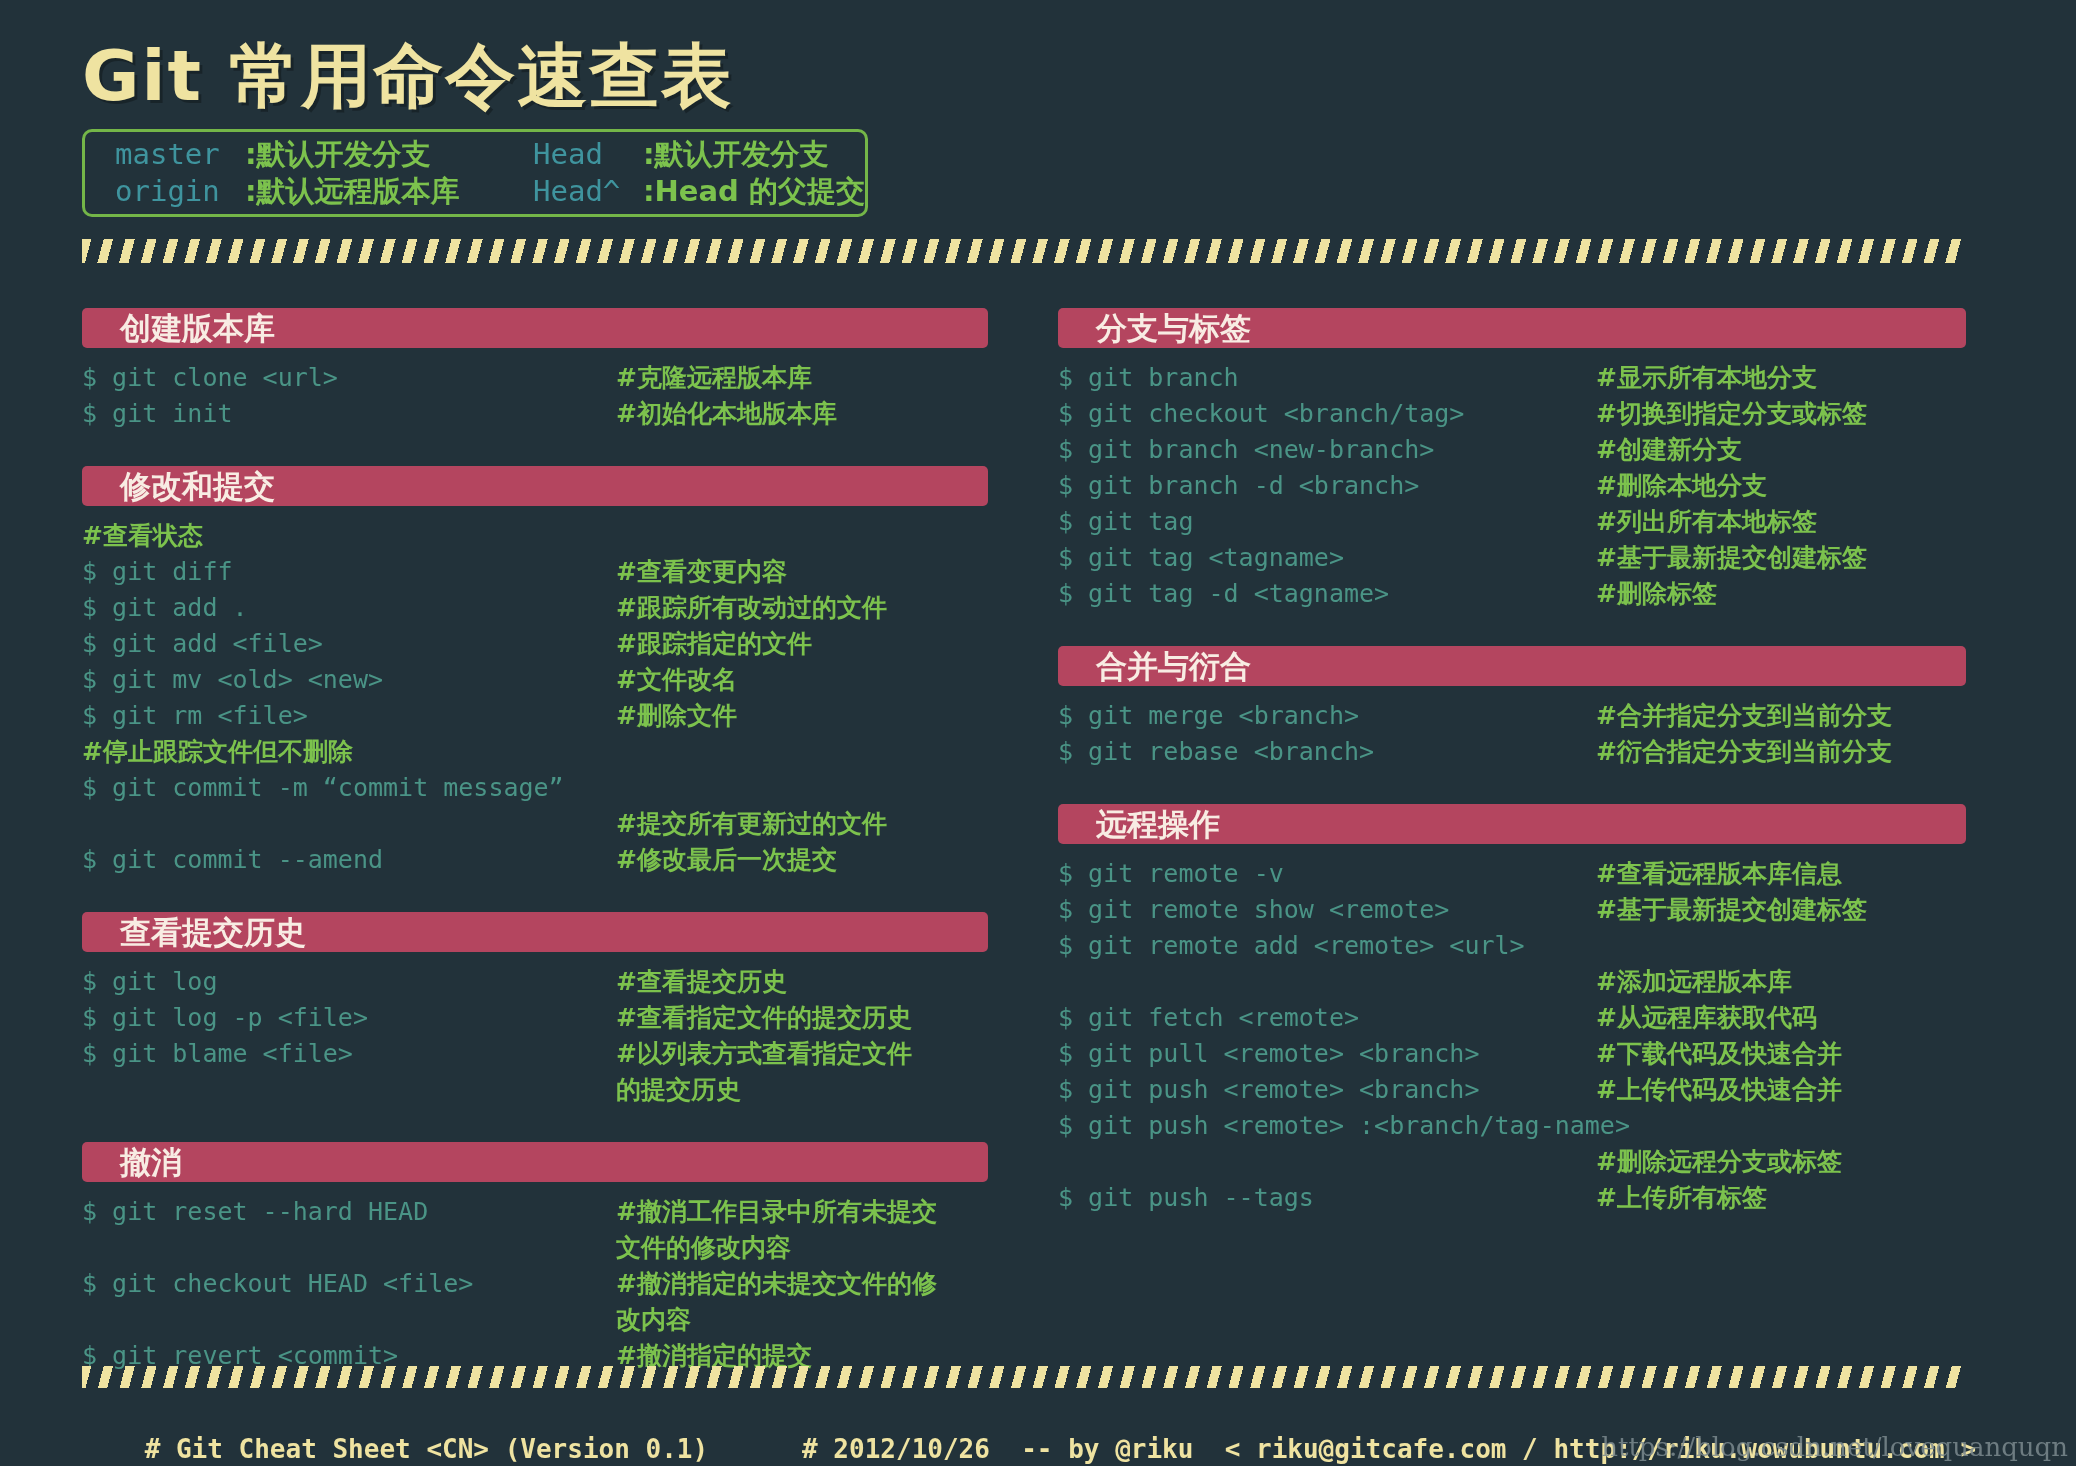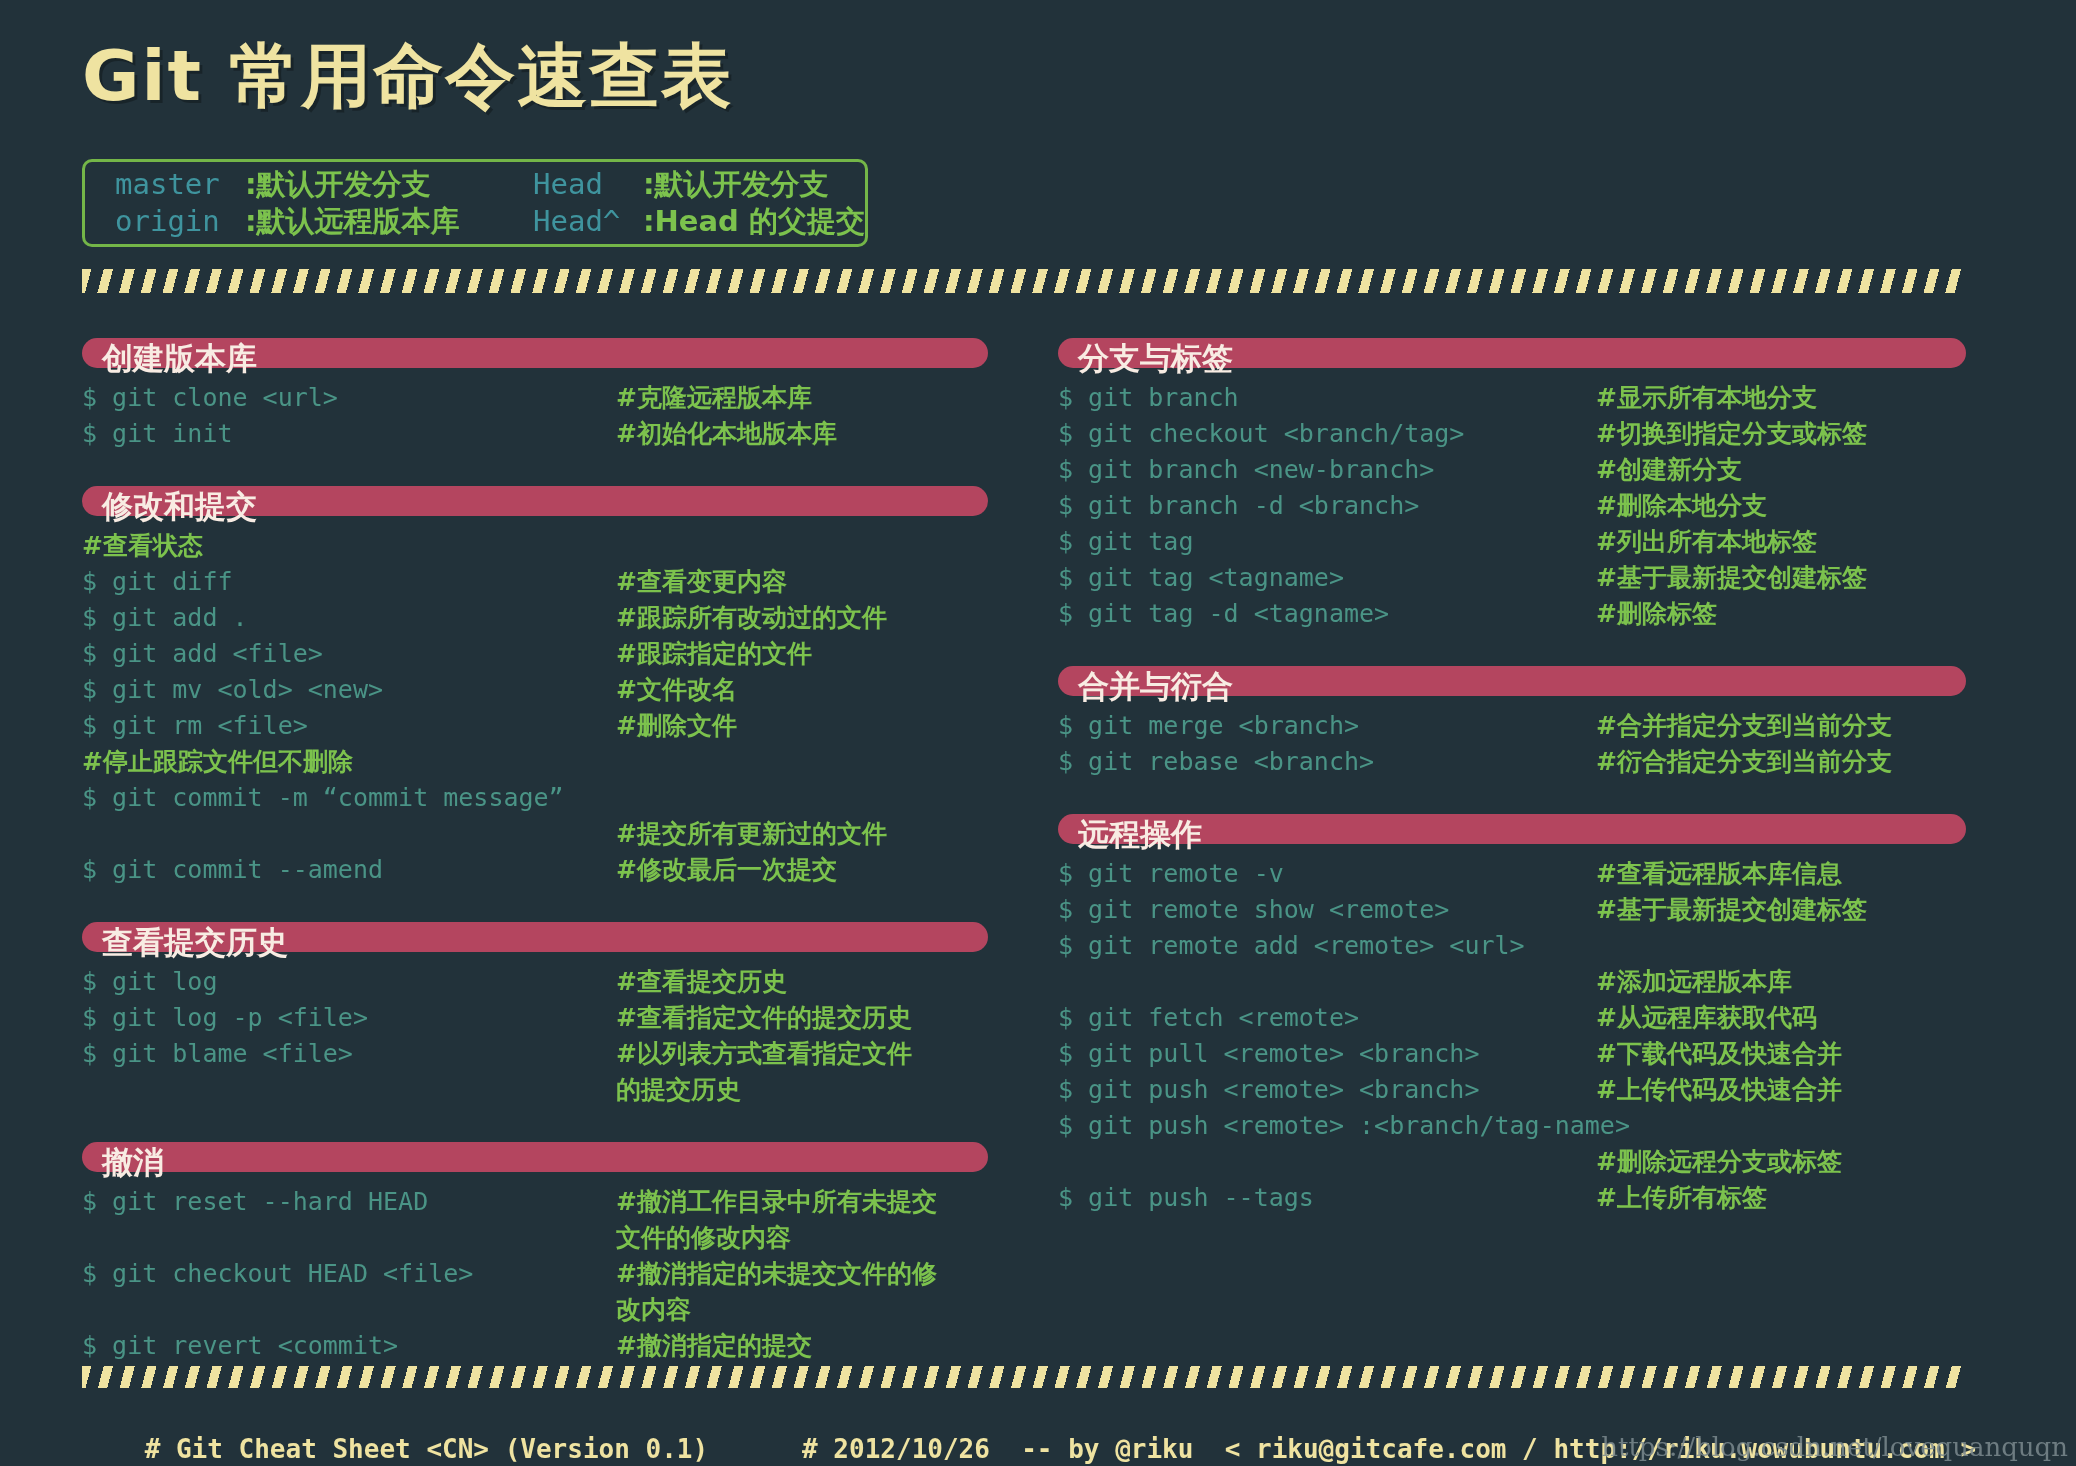--- a/index.html
+++ b/index.html
@@ -25,21 +25,21 @@
     margin: 0;
     font-family: "DejaVu Sans", "Liberation Sans", sans-serif;
     font-weight: bold;
     font-size: 70px;
     line-height: 77px;
     letter-spacing: 2px;
     color: var(--cream, #efe3a1);
     text-shadow: 3px 3px 0 rgba(0,0,0,0.28);
   }
   .legend {
-    margin-top: 44px;
+    margin-top: 14px;
     width: 786px;
     box-sizing: border-box;
     border: 3px solid var(--green-border, #74b648);
     border-radius: 10px;
     padding: 4px 10px 4px 30px;
   }
   .legend-row {
     display: grid;
     grid-template-columns: 130px 288px 110px auto;
     line-height: 37px;
@@ -65,25 +65,25 @@
   .columns {
     display: flex;
     gap: 70px;
     margin: 45px 0 0 82px;
     align-items: flex-start;
   }
   .col { width: 906px; flex: none; }
   .col.right { width: 908px; }
   .section { margin-bottom: 34px; }
   .sec-bar {
-    height: 30px;
+    height: 40px;
     line-height: 40px;
     background: var(--bar, #b4455f);
-    border-radius: 16px;
-    padding-left: 20px;
+    border-radius: 5px;
+    padding-left: 38px;
     font-family: "DejaVu Sans", "Liberation Sans", sans-serif;
     font-weight: bold;
     font-size: 31px;
     color: var(--bar-text, #f8ece3);
   }
   .sec-body { margin-top: 12px; }
   .cmd-row {
     display: flex;
     align-items: flex-start;
     font-size: 25px;

